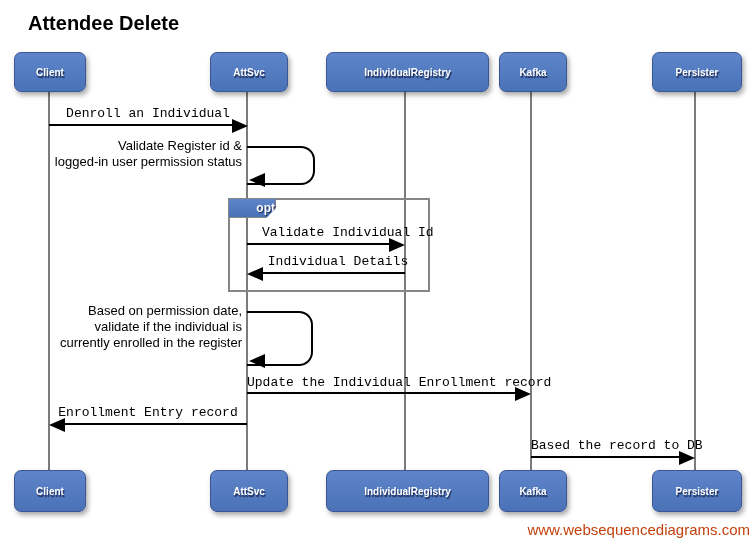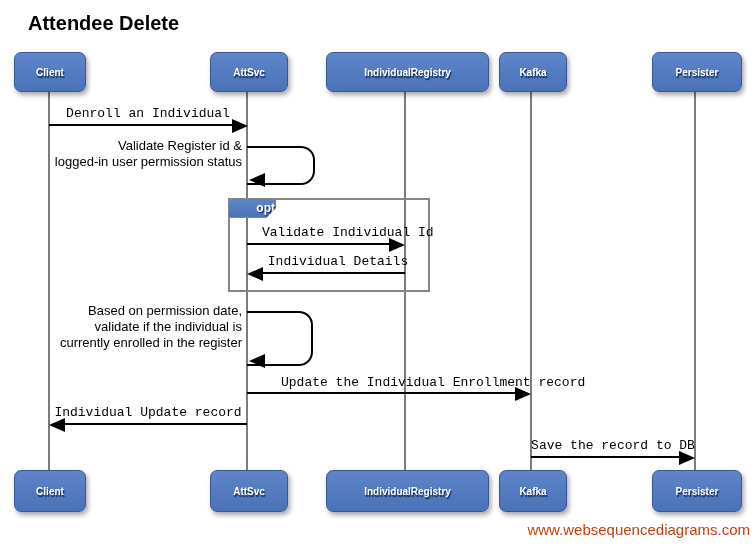--- a/index.html
+++ b/index.html
@@ -105,29 +105,29 @@
   <div class="head-l" style="left:247px; top:267px;"></div>
 
   <div class="self-label" style="top:303px;">
     <div>Based on permission date,</div>
     <div>validate if the individual is</div>
     <div>currently enrolled in the register</div>
   </div>
   <div class="self-loop" style="left:247px; top:311px; width:64px; height:51px;"></div>
   <div class="head-l" style="left:249px; top:354px;"></div>
 
-  <div class="msg-label" style="left:247px; top:376px; width:284px;padding-left:34px;">Update the Individual Enrollment record</div>
+  <div class="msg-label" style="left:247px; top:376px; width:284px;">Update the Individual Enrollment record</div>
   <div class="msg-line" style="left:247px; top:392px; width:268px;"></div>
   <div class="head-r" style="left:515px; top:387px;"></div>
 
-  <div class="msg-label" style="left:49px; top:406px; width:198px;">Individual Update record</div>
+  <div class="msg-label" style="left:49px; top:406px; width:198px;">Enrollment Entry record</div>
   <div class="msg-line" style="left:65px; top:423px; width:182px;"></div>
   <div class="head-l" style="left:49px; top:418px;"></div>
 
-  <div class="msg-label" style="left:531px; top:439px; width:164px;">Save the record to DB</div>
+  <div class="msg-label" style="left:531px; top:439px; width:164px;">Based the record to DB</div>
   <div class="msg-line" style="left:531px; top:456px; width:148px;"></div>
   <div class="head-r" style="left:679px; top:451px;"></div>
 
   <div class="actor bottom" style="left:14px;  top:470px; width:70px;">Client</div>
   <div class="actor bottom" style="left:210px; top:470px; width:76px;">AttSvc</div>
   <div class="actor bottom" style="left:326px; top:470px; width:161px;">IndividualRegistry</div>
   <div class="actor bottom" style="left:499px; top:470px; width:66px;">Kafka</div>
   <div class="actor bottom" style="left:652px; top:470px; width:88px;">Persister</div>
 
   <div class="watermark">www.websequencediagrams.com</div>

